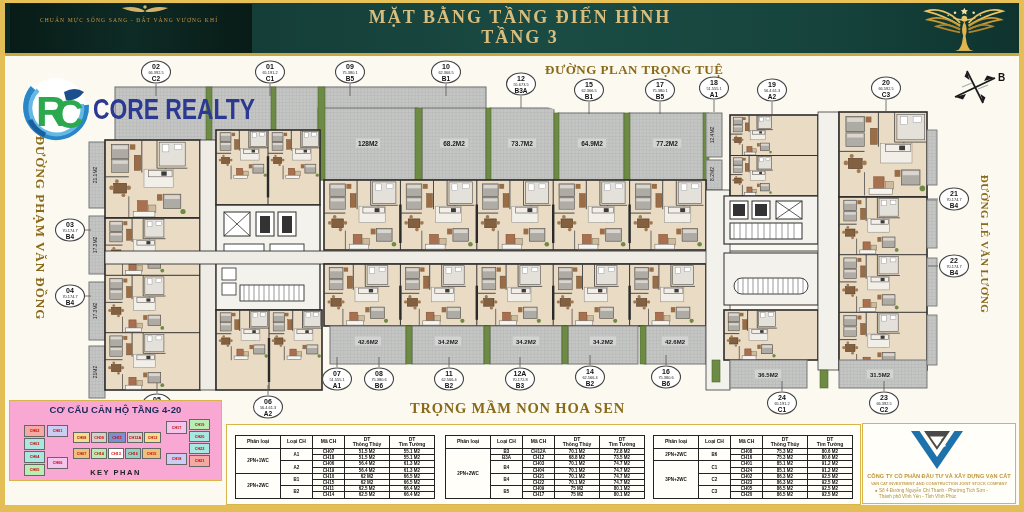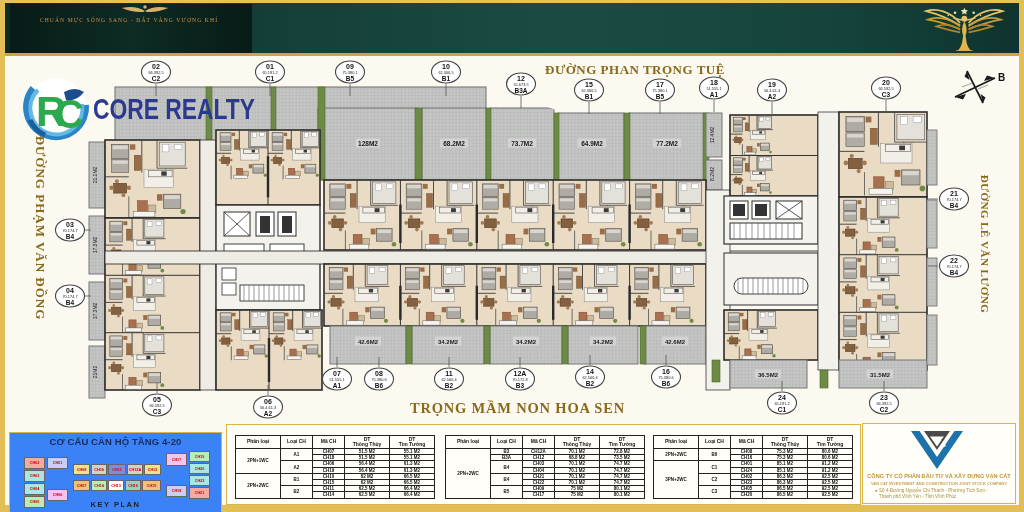--- a/index.html
+++ b/index.html
@@ -20,20 +20,24 @@
 <div style="position:absolute;left:16px;top:13px;width:226px;text-align:center;color:#d6b269;font-family:'Liberation Serif',serif">
 <div style="font-size:5.6px;letter-spacing:1.1px;color:#c89445;margin-top:4px">CHUẨN MỰC SỐNG SANG - ĐẤT VÀNG VƯỢNG KHÍ</div>
 </div>
 
 <svg style="position:absolute;left:116px;top:3px" width="58" height="14" viewBox="0 0 60 14">
 <path d="M30 8 Q20 2 6 5 Q18 10 28 9 Z" fill="#d6b269"></path>
 <path d="M30 8 Q40 2 54 5 Q42 10 32 9 Z" fill="#d6b269"></path>
 <circle cx="30" cy="4" r="1.8" fill="#d6b269"></circle>
 </svg>
 
+<div style="position:absolute;left:290px;top:7px;width:460px;text-align:center;color:#d9bd7d;font-family:'Liberation Serif',serif;font-weight:bold">
+<div style="font-size:18px;letter-spacing:2px;line-height:20px">MẶT BẰNG TẦNG ĐIỂN HÌNH</div>
+<div style="font-size:18px;letter-spacing:2px;line-height:21px">TẦNG 3</div>
+</div>
 
 <svg style="position:absolute;left:916px;top:3px" width="95" height="51" viewBox="0 0 112 53">
 <g fill="none" stroke="#d9ae4a" stroke-width="2">
 <path d="M52 20 C40 6 24 2 12 6 C28 10 44 18 52 23" stroke="#e8c468"></path>
 <path d="M52 24 C38 14 24 12 14 16 C30 19 44 24 52 27" stroke="#c89a36"></path>
 <path d="M52 28 C42 22 32 21 24 24 C34 27 46 30 52 31" stroke="#b0852c"></path>
 <path d="M62 20 C74 6 90 2 102 6 C86 10 70 18 62 23" stroke="#e8c468"></path>
 <path d="M62 24 C76 14 90 12 100 16 C84 19 70 24 62 27" stroke="#c89a36"></path>
 <path d="M62 28 C72 22 82 21 90 24 C80 27 68 30 62 31" stroke="#b0852c"></path>
 </g>
@@ -1262,35 +1266,35 @@
 <path d="M38 90 A26 26 0 1 0 82 104" fill="none" stroke="#63b8e4" stroke-width="4"></path>
 <path d="M30 120 A30 30 0 0 0 45 135" fill="none" stroke="#1b5e9e" stroke-width="5"></path>
 <text x="36" y="126" font-size="42" font-weight="bold" fill="#2ca84e" font-family="Liberation Sans, sans-serif">R</text>
 <text x="55" y="128" font-size="40" font-weight="bold" fill="#2ca84e" font-family="Liberation Sans, sans-serif">C</text>
 <path d="M64 92 q11 -6 20 0 q-8 10 -18 8 z" fill="#1b4e8e"></path>
 </g>
 
 <text x="93" y="119" font-size="30" font-weight="bold" fill="#2b3a90" font-family="Liberation Sans, sans-serif" textLength="162" lengthAdjust="spacingAndGlyphs">CORE REALTY</text>
 </svg>
 
-<div style="position:absolute;left:545px;top:62px;font-family:'Liberation Serif',serif;font-weight:bold;font-size:13px;letter-spacing:0.5px;color:#8a6a1a">ĐƯỜNG PHAN TRỌNG TUỆ</div>
+<div style="position:absolute;left:545px;top:62px;font-family:'Liberation Serif',serif;font-weight:bold;font-size:13px;letter-spacing:0.5px;color:#8a6a1a">ĐƯỜNG PLAN TRỌNG TUỆ</div>
 
 <div style="position:absolute;left:-60px;top:220px;width:200px;transform:rotate(90deg);text-align:center;font-family:'Liberation Serif',serif;font-weight:bold;font-size:13px;letter-spacing:1px;color:#8a6a1a;white-space:nowrap">ĐƯỜNG PHẠM VĂN ĐỒNG</div>
 
 <div style="position:absolute;left:915px;top:238px;width:140px;transform:rotate(90deg);text-align:center;font-family:'Liberation Serif',serif;font-weight:bold;font-size:11px;letter-spacing:0.5px;color:#8a6a1a;white-space:nowrap">ĐƯỜNG LÊ VĂN LƯƠNG</div>
 
 <div style="position:absolute;left:410px;top:400px;font-family:'Liberation Serif',serif;font-weight:bold;font-size:14.5px;letter-spacing:0.8px;color:#8a6a1a">TRỌNG MẦM NON HOA SEN</div>
 
 <div style="position:absolute;left:0;top:0;width:5px;height:512px;background:#e3bd55"></div>
 
 <div style="position:absolute;left:1019px;top:0;width:5px;height:512px;background:#e3bd55"></div>
 
 <div style="position:absolute;left:0;top:505px;width:1024px;height:7px;background:#e3bd55"></div>
 
-<div style="position:absolute;left:9px;top:432px;width:211px;height:79px;background:#3b82f6;border:1.5px solid #d8b44a">
+<div style="position:absolute;left:9px;top:400px;width:211px;height:79px;background:#f9a8d4;border:1.5px solid #d8b44a">
 <div style="text-align:center;font-size:9.5px;font-weight:bold;color:#1a2a5a;margin-top:3px;letter-spacing:0.1px">CƠ CẤU CĂN HỘ TẦNG 4-20</div>
 <div style="position:absolute;left:14px;top:24px;width:21px;height:12px;background:#f4aaa2;border:0.8px solid #666;font-size:3.8px;color:#c00;display:flex;align-items:center;justify-content:center;font-weight:bold;box-sizing:border-box">CH02</div>
       <div style="position:absolute;left:37px;top:24px;width:21px;height:12px;background:#cccdf2;border:0.8px solid #666;font-size:3.8px;color:#c00;display:flex;align-items:center;justify-content:center;font-weight:bold;box-sizing:border-box">CH01</div>
       <div style="position:absolute;left:14px;top:37px;width:21px;height:12px;background:#a8e8e0;border:0.8px solid #666;font-size:3.8px;color:#c00;display:flex;align-items:center;justify-content:center;font-weight:bold;box-sizing:border-box">CH03</div>
       <div style="position:absolute;left:14px;top:50px;width:21px;height:12px;background:#a8e8e0;border:0.8px solid #666;font-size:3.8px;color:#c00;display:flex;align-items:center;justify-content:center;font-weight:bold;box-sizing:border-box">CH04</div>
       <div style="position:absolute;left:14px;top:63px;width:21px;height:12px;background:#b8eeb4;border:0.8px solid #666;font-size:3.8px;color:#c00;display:flex;align-items:center;justify-content:center;font-weight:bold;box-sizing:border-box">CH05</div>
       <div style="position:absolute;left:37px;top:56px;width:21px;height:12px;background:#f2c4ee;border:0.8px solid #666;font-size:3.8px;color:#c00;display:flex;align-items:center;justify-content:center;font-weight:bold;box-sizing:border-box">CH06</div>
       <div style="position:absolute;left:63px;top:31px;width:17px;height:11px;background:#f0e092;border:0.8px solid #666;font-size:3.8px;color:#c00;display:flex;align-items:center;justify-content:center;font-weight:bold;box-sizing:border-box">CH08</div>
       <div style="position:absolute;left:81px;top:31px;width:16px;height:11px;background:#d2d2ca;border:0.8px solid #666;font-size:3.8px;color:#c00;display:flex;align-items:center;justify-content:center;font-weight:bold;box-sizing:border-box">CH09</div>
       <div style="position:absolute;left:98px;top:31px;width:18px;height:11px;background:#7a8fd4;border:0.8px solid #666;font-size:3.8px;color:#c00;display:flex;align-items:center;justify-content:center;font-weight:bold;box-sizing:border-box">CH11</div>
@@ -1300,21 +1304,21 @@
       <div style="position:absolute;left:81px;top:47px;width:16px;height:11px;background:#b8eeb4;border:0.8px solid #666;font-size:3.8px;color:#c00;display:flex;align-items:center;justify-content:center;font-weight:bold;box-sizing:border-box">CH14</div>
       <div style="position:absolute;left:98px;top:47px;width:16px;height:11px;background:#ffffff;border:0.8px solid #666;font-size:3.8px;color:#c00;display:flex;align-items:center;justify-content:center;font-weight:bold;box-sizing:border-box">CH13</div>
       <div style="position:absolute;left:115px;top:47px;width:16px;height:11px;background:#8fd4c4;border:0.8px solid #666;font-size:3.8px;color:#c00;display:flex;align-items:center;justify-content:center;font-weight:bold;box-sizing:border-box">CH16</div>
       <div style="position:absolute;left:132px;top:47px;width:19px;height:11px;background:#eec27c;border:0.8px solid #666;font-size:3.8px;color:#c00;display:flex;align-items:center;justify-content:center;font-weight:bold;box-sizing:border-box">CH15</div>
       <div style="position:absolute;left:156px;top:20px;width:21px;height:13px;background:#f2c4ee;border:0.8px solid #666;font-size:3.8px;color:#c00;display:flex;align-items:center;justify-content:center;font-weight:bold;box-sizing:border-box">CH17</div>
       <div style="position:absolute;left:179px;top:18px;width:21px;height:11px;background:#b8eeb4;border:0.8px solid #666;font-size:3.8px;color:#c00;display:flex;align-items:center;justify-content:center;font-weight:bold;box-sizing:border-box">CH19</div>
       <div style="position:absolute;left:179px;top:30px;width:21px;height:11px;background:#a8e8e0;border:0.8px solid #666;font-size:3.8px;color:#c00;display:flex;align-items:center;justify-content:center;font-weight:bold;box-sizing:border-box">CH20</div>
       <div style="position:absolute;left:179px;top:42px;width:21px;height:11px;background:#a8e8e0;border:0.8px solid #666;font-size:3.8px;color:#c00;display:flex;align-items:center;justify-content:center;font-weight:bold;box-sizing:border-box">CH22</div>
       <div style="position:absolute;left:156px;top:52px;width:21px;height:12px;background:#cccdf2;border:0.8px solid #666;font-size:3.8px;color:#c00;display:flex;align-items:center;justify-content:center;font-weight:bold;box-sizing:border-box">CH18</div>
       <div style="position:absolute;left:179px;top:54px;width:21px;height:12px;background:#f4aaa2;border:0.8px solid #666;font-size:3.8px;color:#c00;display:flex;align-items:center;justify-content:center;font-weight:bold;box-sizing:border-box">CH21</div>
-<div style="position:absolute;left:0;top:67px;width:100%;text-align:center;font-size:7.5px;font-weight:bold;color:#222;letter-spacing:1.5px">KEY PLAN</div>
+<div style="position:absolute;left:0;top:67px;width:100%;text-align:center;font-size:7.5px;font-weight:bold;color:#222;letter-spacing:1.5px">KEY PHAN</div>
 </div>
 
 <div style="position:absolute;left:226px;top:424px;width:633px;height:79px;background:#fffef8;border:1.5px solid #d8b44a">
 <table style="position:absolute;left:8px;top:10px;border-collapse:collapse;font-size:4.5px;line-height:5.2px;font-family:'Liberation Sans',sans-serif;color:#111;font-weight:bold;text-align:center">
         <tbody>
           <tr>
             <th style="width:42px;height:12px">Phân loại</th>
             <th style="width:29px">Loại CH</th>
             <th style="width:29px">Mã CH</th>
             <th style="width:42px">DT<br>Thông Thủy</th>

